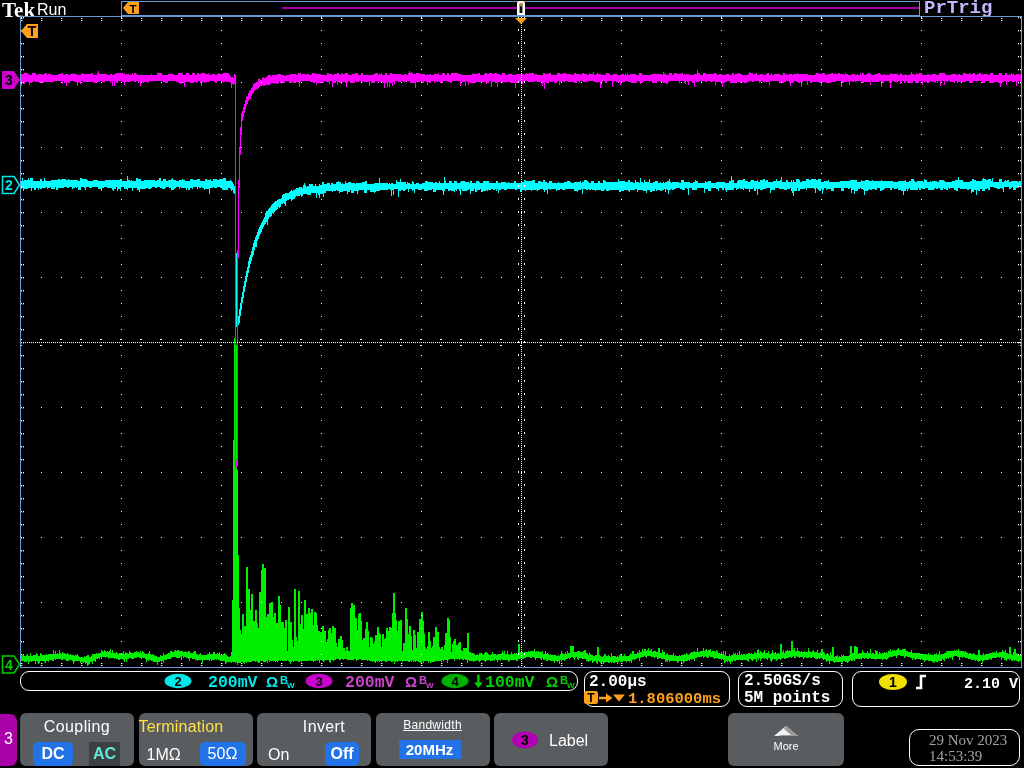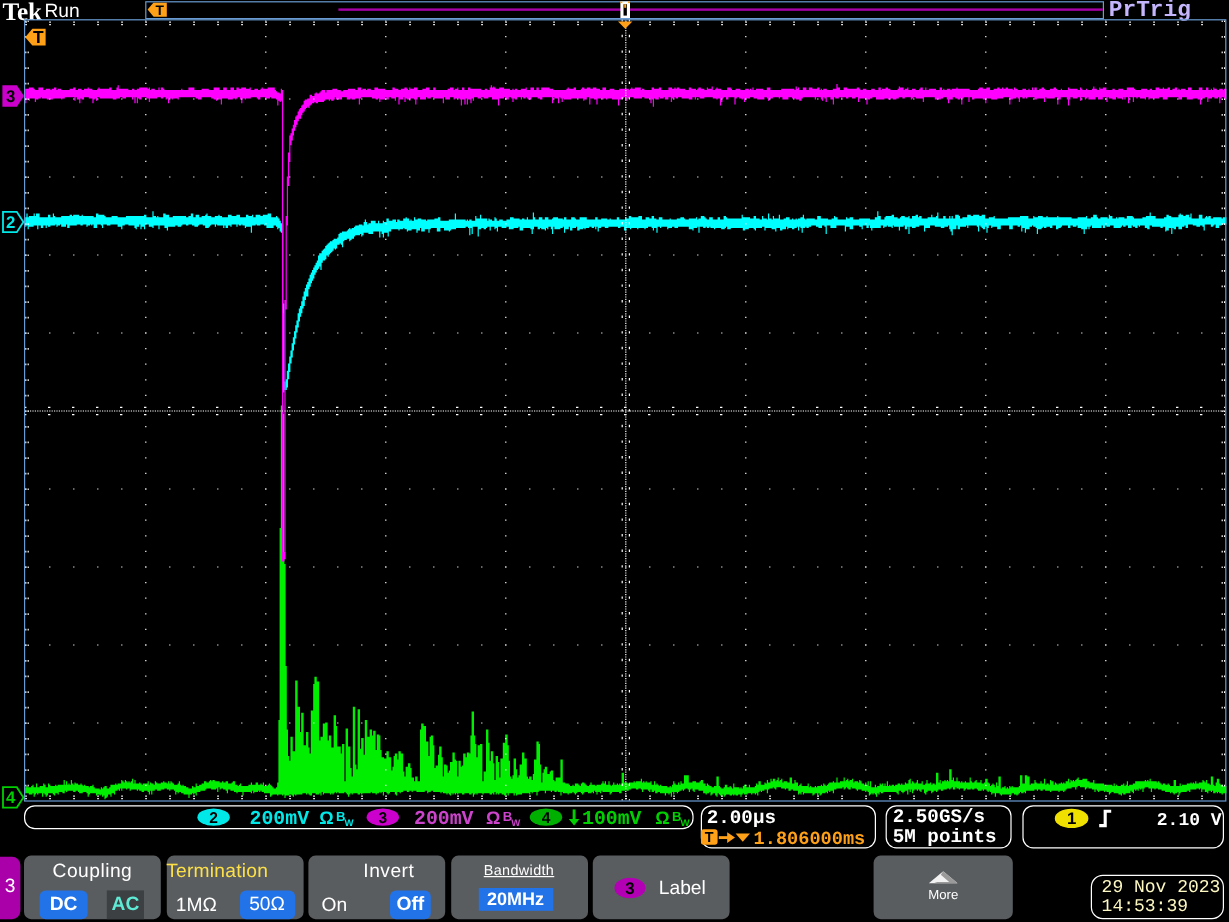--- a/index.html
+++ b/index.html
@@ -161,13 +161,13 @@
 </div>
 
 <div class="abs" style="left:728px;top:713px;width:116px;height:53px;background:#5a5d60;border-radius:6px;">
   <svg class="abs" style="left:46px;top:13px;" width="24" height="11">
     <polygon points="12,0 24,10 0,10" fill="#f2f2f2"></polygon>
     <polygon points="4,10 20,10 24,10 12,0 10,3 17,9 7,9" fill="#9a9a9a"></polygon>
   </svg>
   <div style="text-align:center;color:#fff;font-size:11px;margin-top:27px;">More</div>
 </div>
 
-<div class="abs" style="left:909px;top:729px;width:111px;height:37px;border:1.5px solid #fff;border-radius:10px;background:#000;color:#fef9c3;font-family:Liberation Mono, monospace;font-size:15px;line-height:16px;padding:2px 0 0 8px;">29 Nov 2023<br>14:53:39</div>
+<div class="abs" style="left:909px;top:729px;width:111px;height:37px;border:1.5px solid #fff;border-radius:10px;background:#000;color:#a3a3a3;font-family:Liberation Serif, serif;font-size:15px;line-height:16px;padding:2px 0 0 19px;">29 Nov 2023<br>14:53:39</div>
 
 </body></html>

